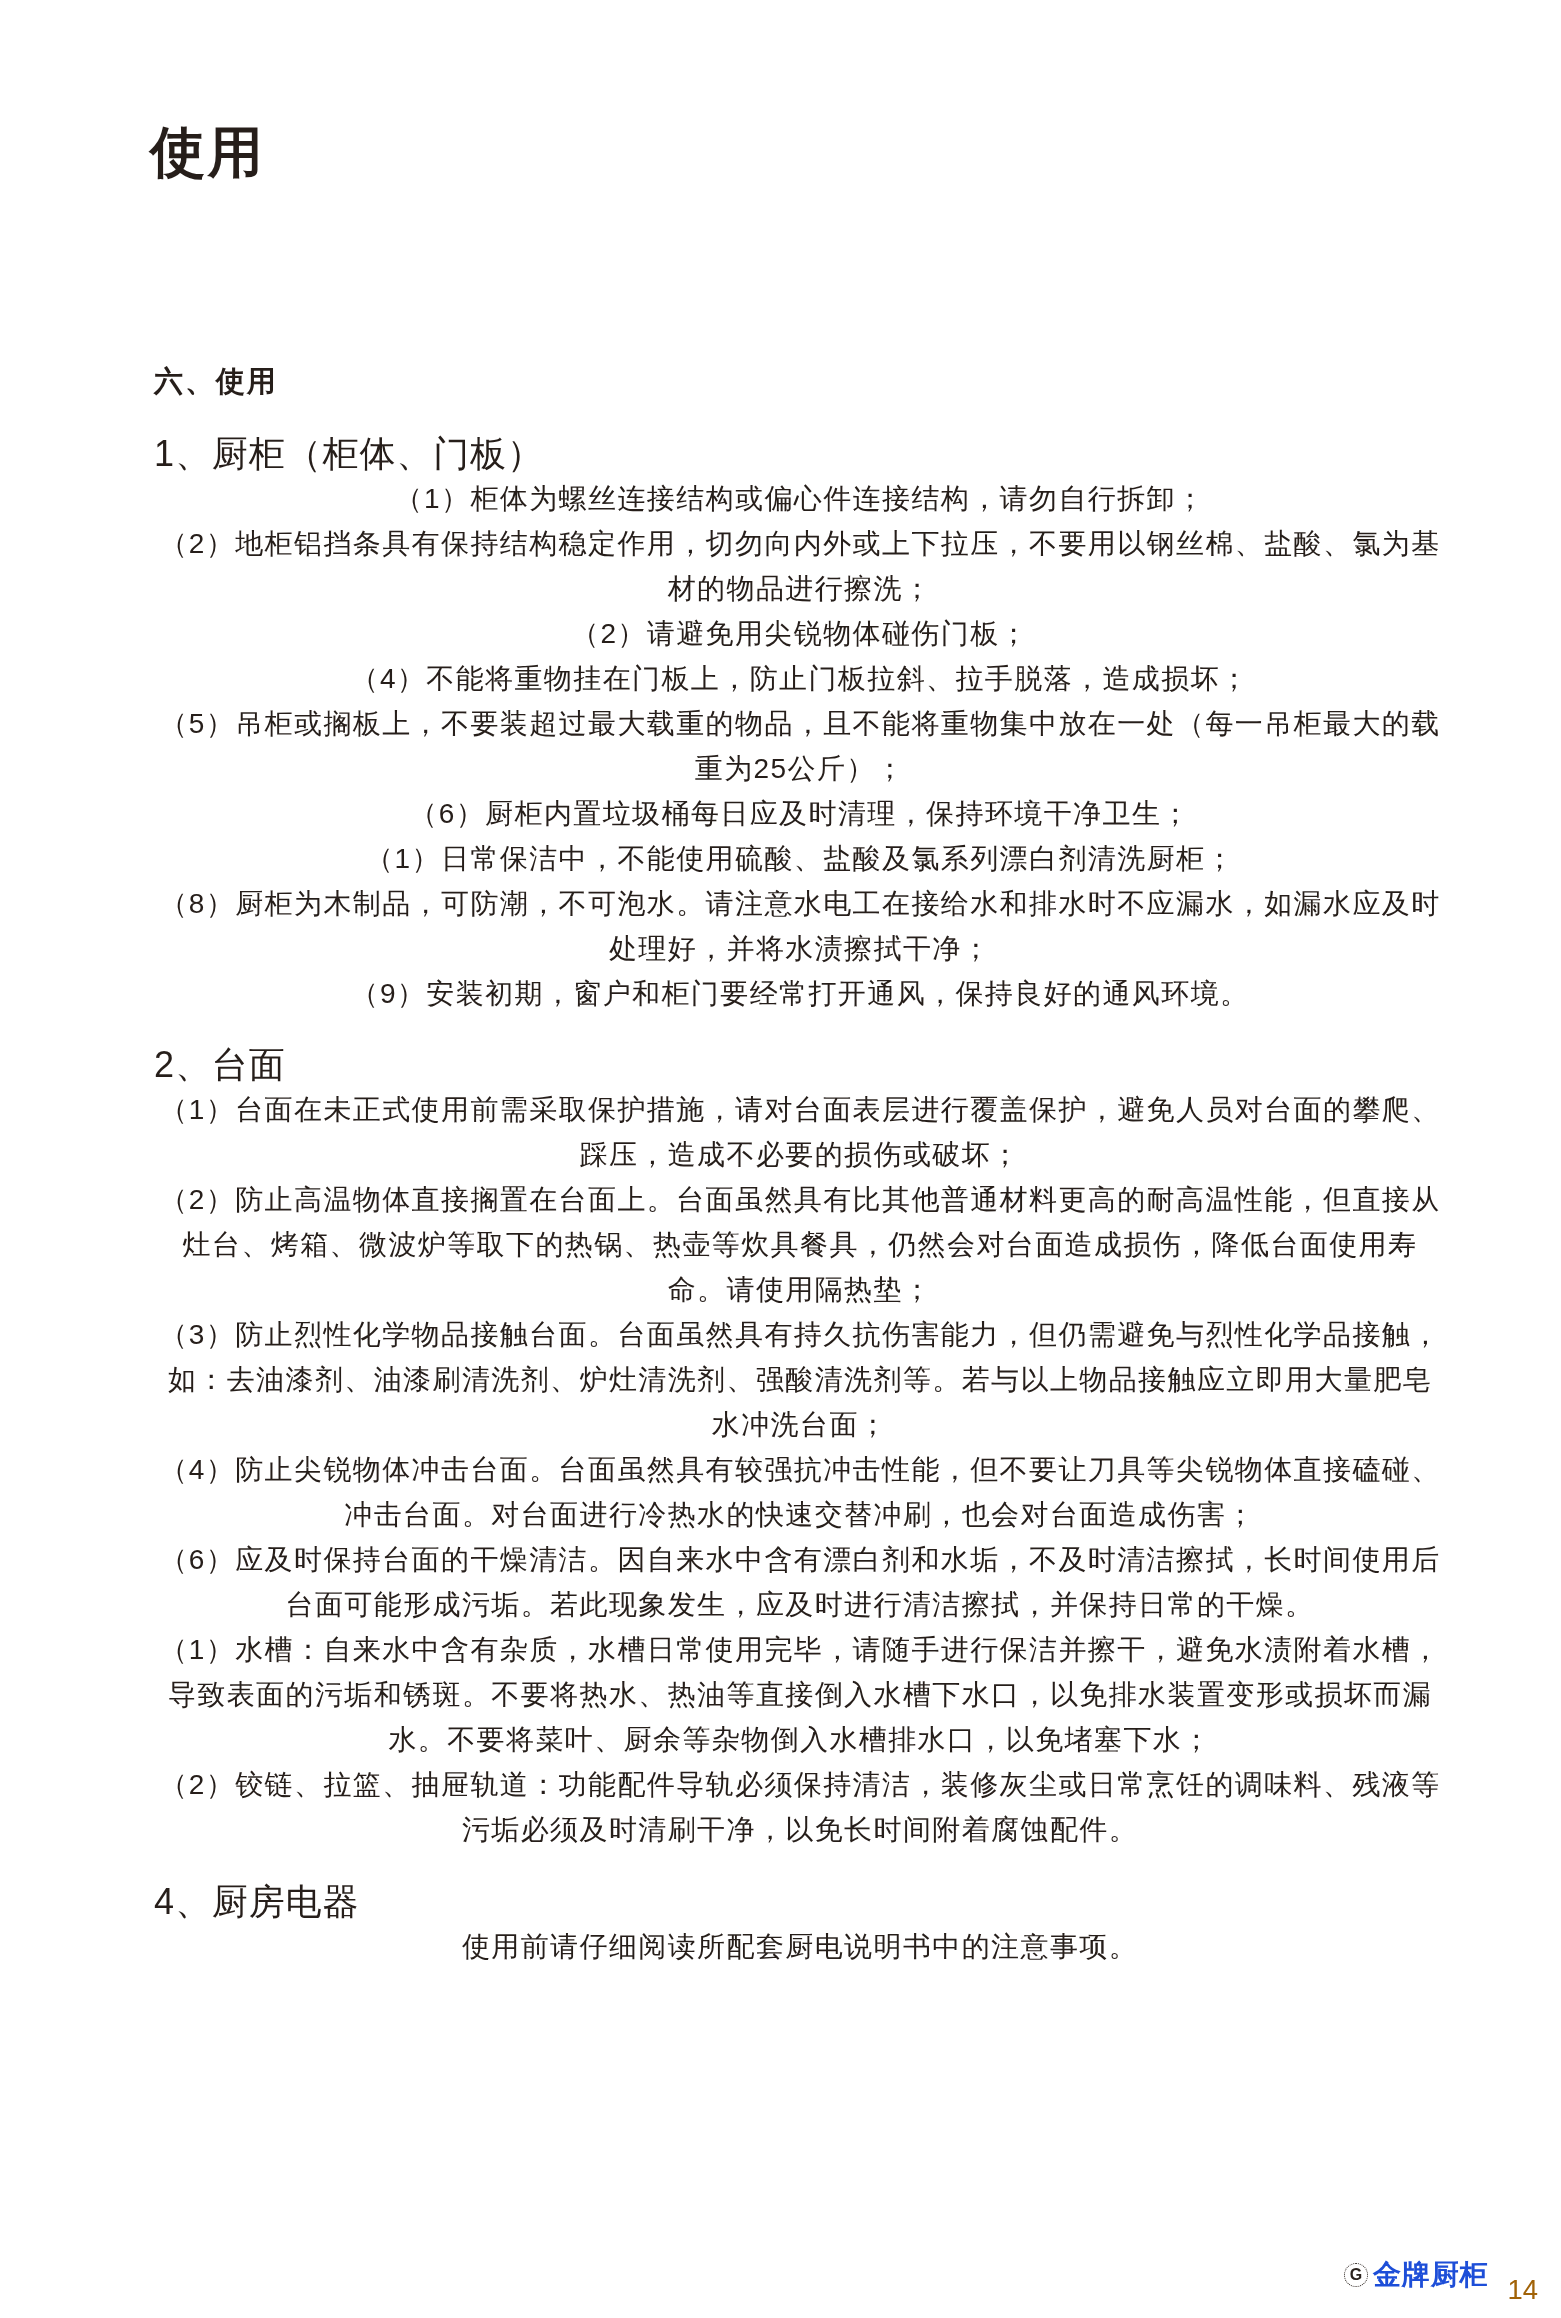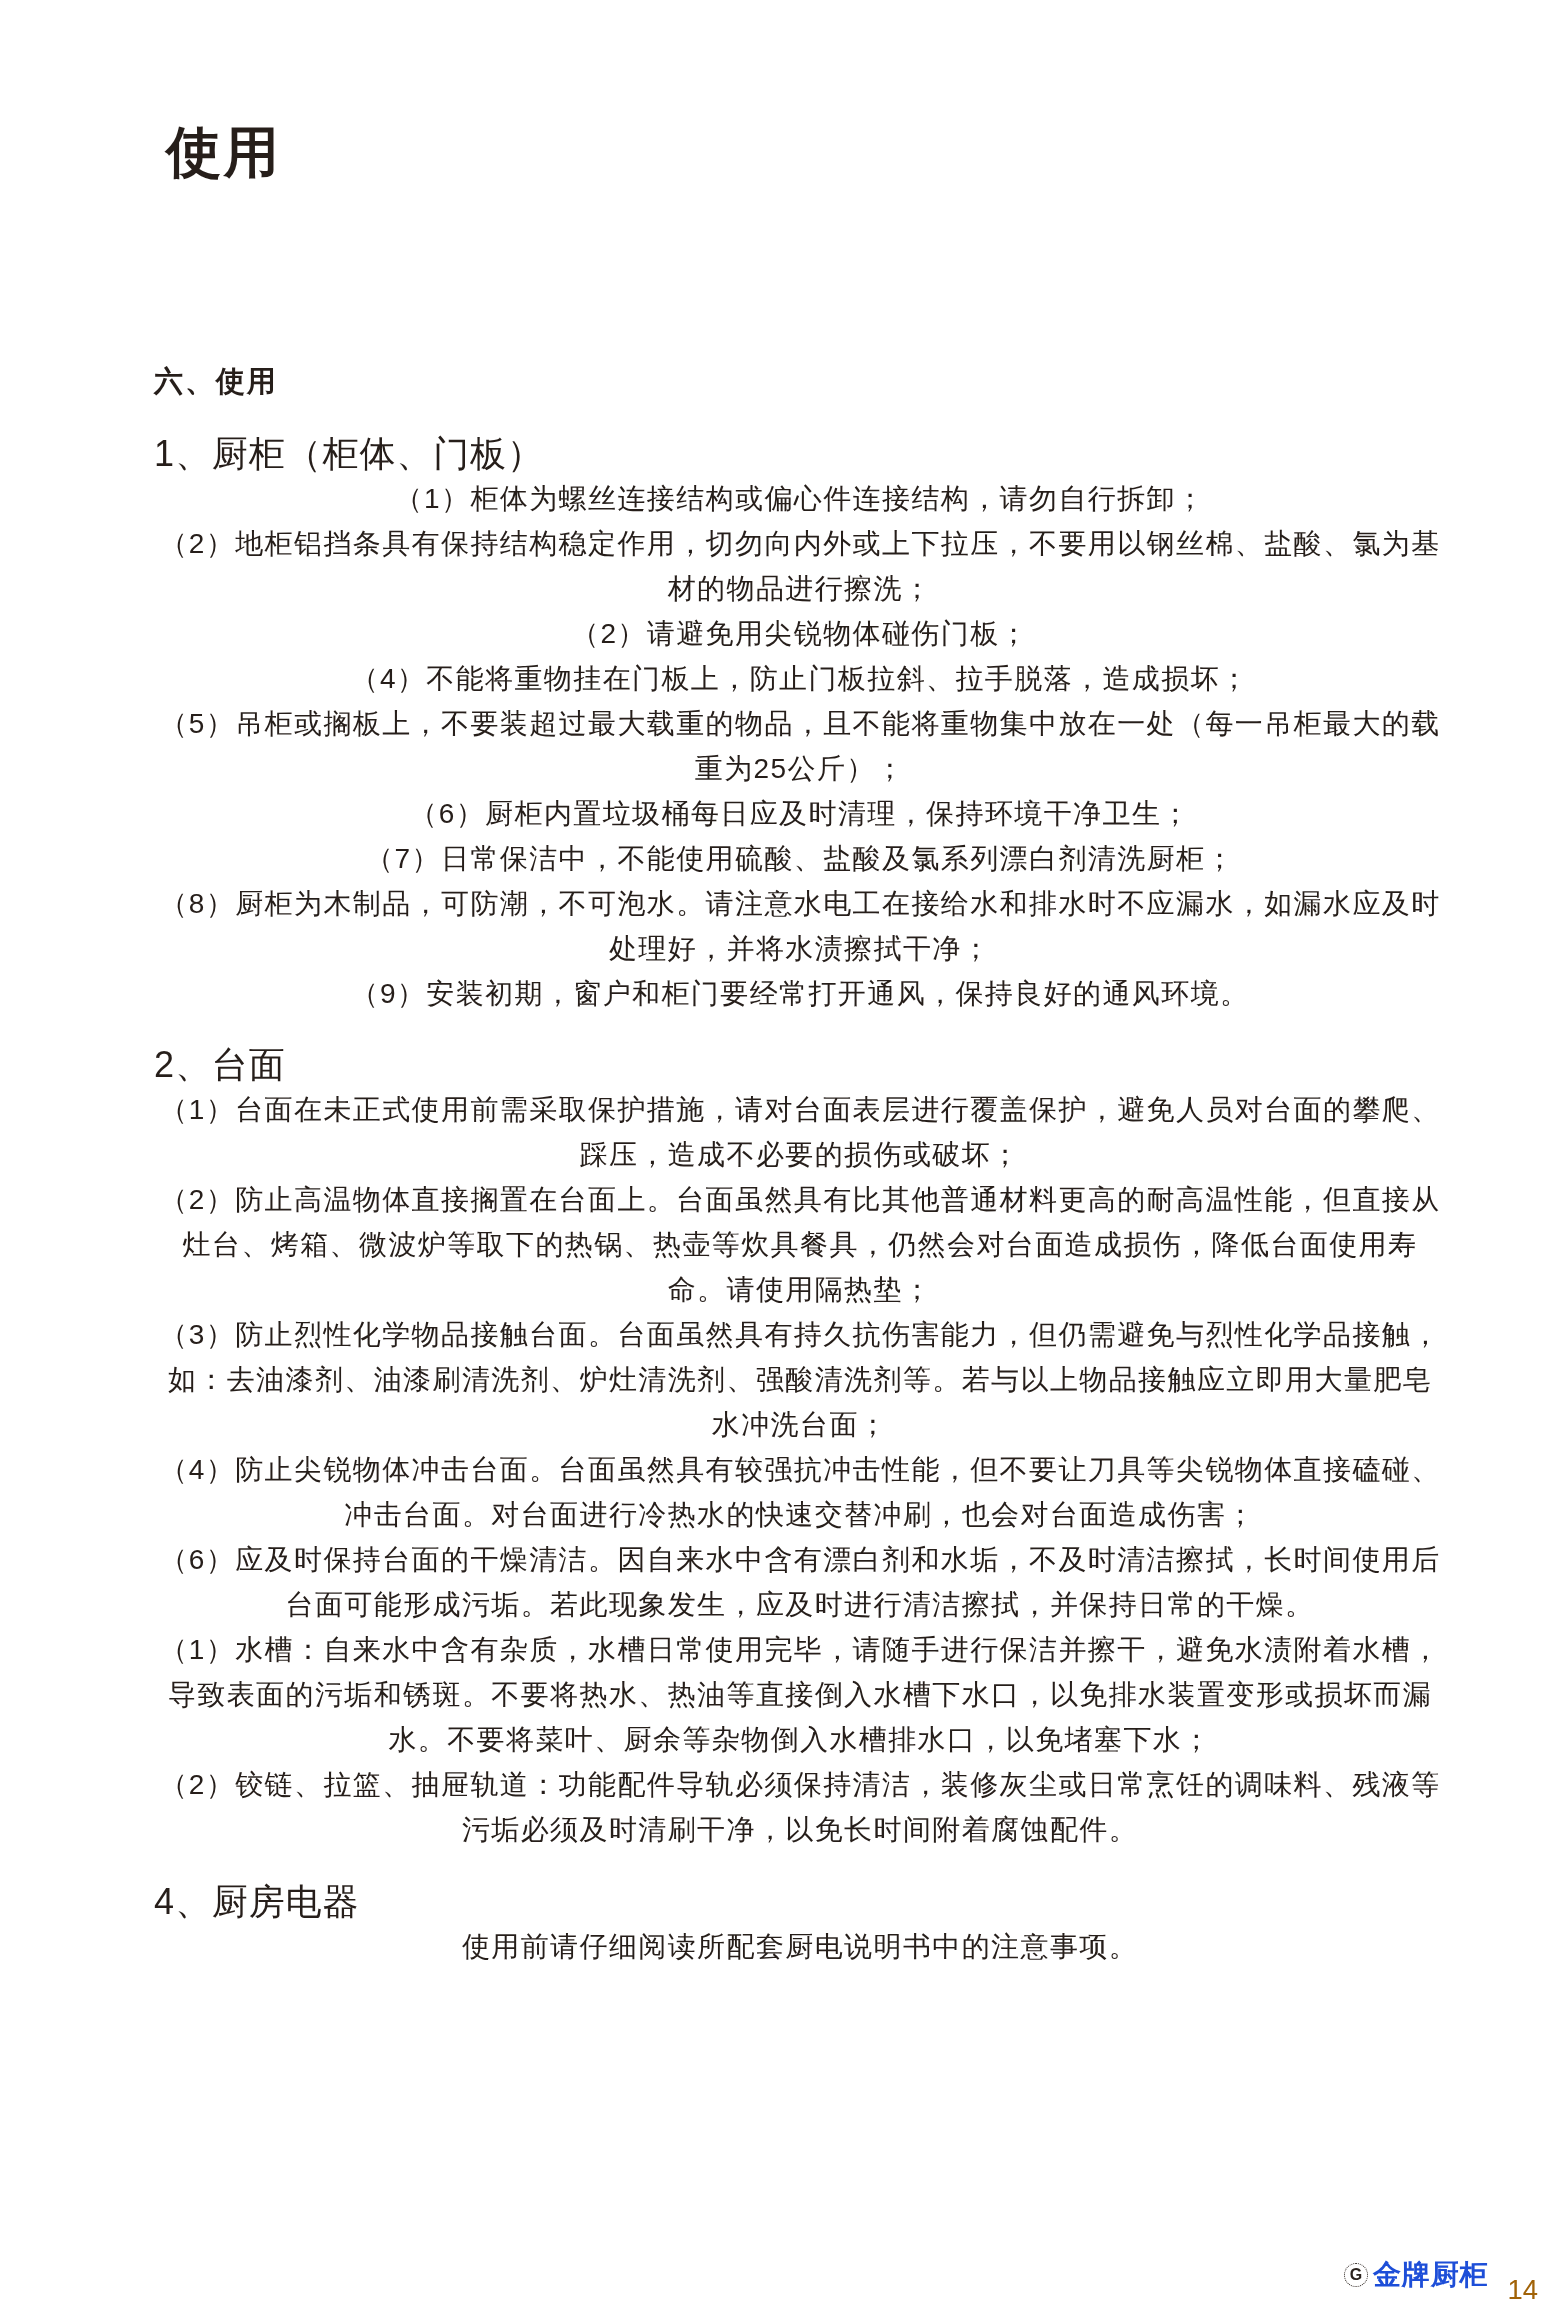--- a/index.html
+++ b/index.html
@@ -11,21 +11,21 @@
     position: relative;
     width: 1561px;
     height: 2319px;
     background: #ffffff;
     overflow: hidden;
     font-family: "Liberation Sans", "DejaVu Sans", sans-serif;
     color: #261e1a;
   }
   .page-title {
     position: absolute;
-    left: 166px;
+    left: 150px;
     top: 123px;
     margin: 0;
     font-size: 55px;
     line-height: 59px;
     font-weight: 700;
     letter-spacing: 2.8px;
     color: #261e1a;
   }
   .content {
     position: absolute;
@@ -105,21 +105,21 @@
   <main class="content">
     <h2 class="section-heading">六、使用</h2>
     <div id="subsections">
         <h3 class="sub-heading">1、厨柜（柜体、门板）</h3>
         <p class="item">（1）柜体为螺丝连接结构或偏心件连接结构，请勿自行拆卸；</p>
         <p class="item">（2）地柜铝挡条具有保持结构稳定作用，切勿向内外或上下拉压，不要用以钢丝棉、盐酸、氯为基材的物品进行擦洗；</p>
         <p class="item">（2）请避免用尖锐物体碰伤门板；</p>
         <p class="item">（4）不能将重物挂在门板上，防止门板拉斜、拉手脱落，造成损坏；</p>
         <p class="item">（5）吊柜或搁板上，不要装超过最大载重的物品，且不能将重物集中放在一处（每一吊柜最大的载重为25公斤）；</p>
         <p class="item">（6）厨柜内置垃圾桶每日应及时清理，保持环境干净卫生；</p>
-        <p class="item">（7）日常保洁中，不能使用硫酸、盐酸及氯系列漂白剂清洗厨柜；</p>
+        <p class="item">（1）日常保洁中，不能使用硫酸、盐酸及氯系列漂白剂清洗厨柜；</p>
         <p class="item">（8）厨柜为木制品，可防潮，不可泡水。请注意水电工在接给水和排水时不应漏水，如漏水应及时处理好，并将水渍擦拭干净；</p>
         <p class="item">（9）安装初期，窗户和柜门要经常打开通风，保持良好的通风环境。</p>
         <h3 class="sub-heading">2、台面</h3>
         <p class="item">（1）台面在未正式使用前需采取保护措施，请对台面表层进行覆盖保护，避免人员对台面的攀爬、踩压，造成不必要的损伤或破坏；</p>
         <p class="item">（2）防止高温物体直接搁置在台面上。台面虽然具有比其他普通材料更高的耐高温性能，但直接从灶台、烤箱、微波炉等取下的热锅、热壶等炊具餐具，仍然会对台面造成损伤，降低台面使用寿命。请使用隔热垫；</p>
         <p class="item">（3）防止烈性化学物品接触台面。台面虽然具有持久抗伤害能力，但仍需避免与烈性化学品接触，如：去油漆剂、油漆刷清洗剂、炉灶清洗剂、强酸清洗剂等。若与以上物品接触应立即用大量肥皂水冲洗台面；</p>
         <p class="item">（4）防止尖锐物体冲击台面。台面虽然具有较强抗冲击性能，但不要让刀具等尖锐物体直接磕碰、冲击台面。对台面进行冷热水的快速交替冲刷，也会对台面造成伤害；</p>
         <p class="item">（6）应及时保持台面的干燥清洁。因自来水中含有漂白剂和水垢，不及时清洁擦拭，长时间使用后台面可能形成污垢。若此现象发生，应及时进行清洁擦拭，并保持日常的干燥。</p>
         <p class="item">（1）水槽：自来水中含有杂质，水槽日常使用完毕，请随手进行保洁并擦干，避免水渍附着水槽，导致表面的污垢和锈斑。不要将热水、热油等直接倒入水槽下水口，以免排水装置变形或损坏而漏水。不要将菜叶、厨余等杂物倒入水槽排水口，以免堵塞下水；</p>
         <p class="item">（2）铰链、拉篮、抽屉轨道：功能配件导轨必须保持清洁，装修灰尘或日常烹饪的调味料、残液等污垢必须及时清刷干净，以免长时间附着腐蚀配件。</p>

